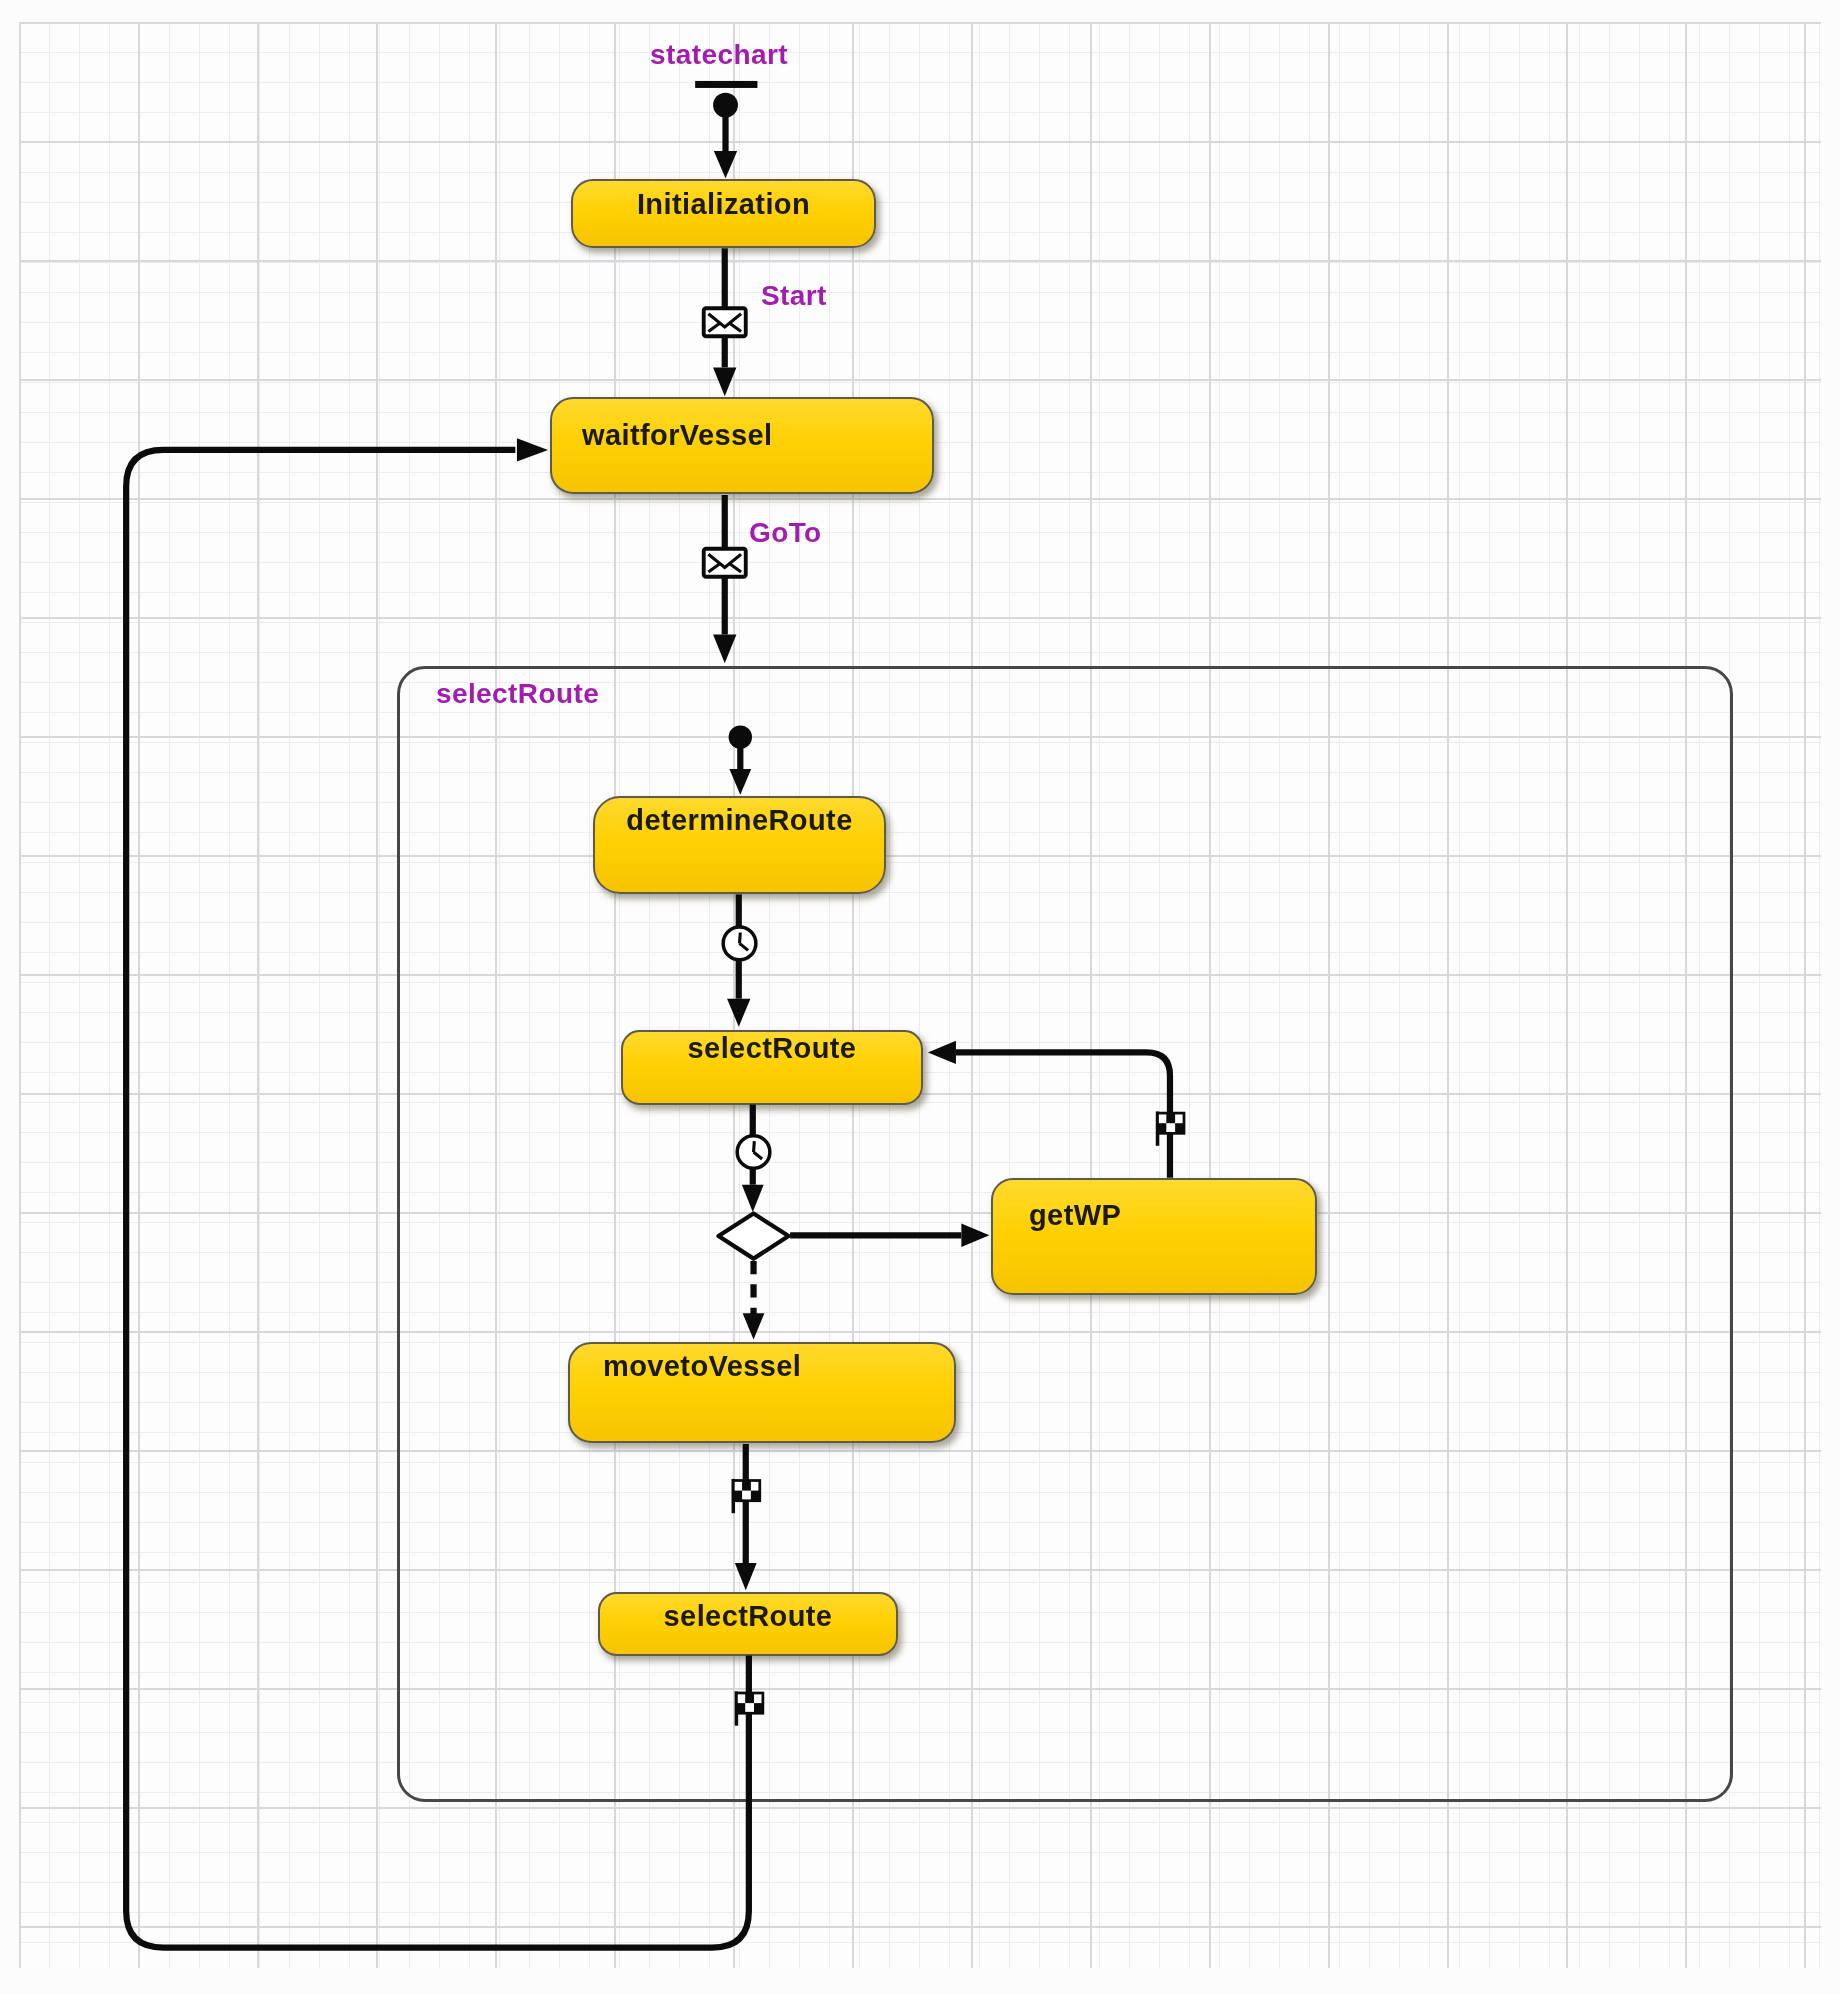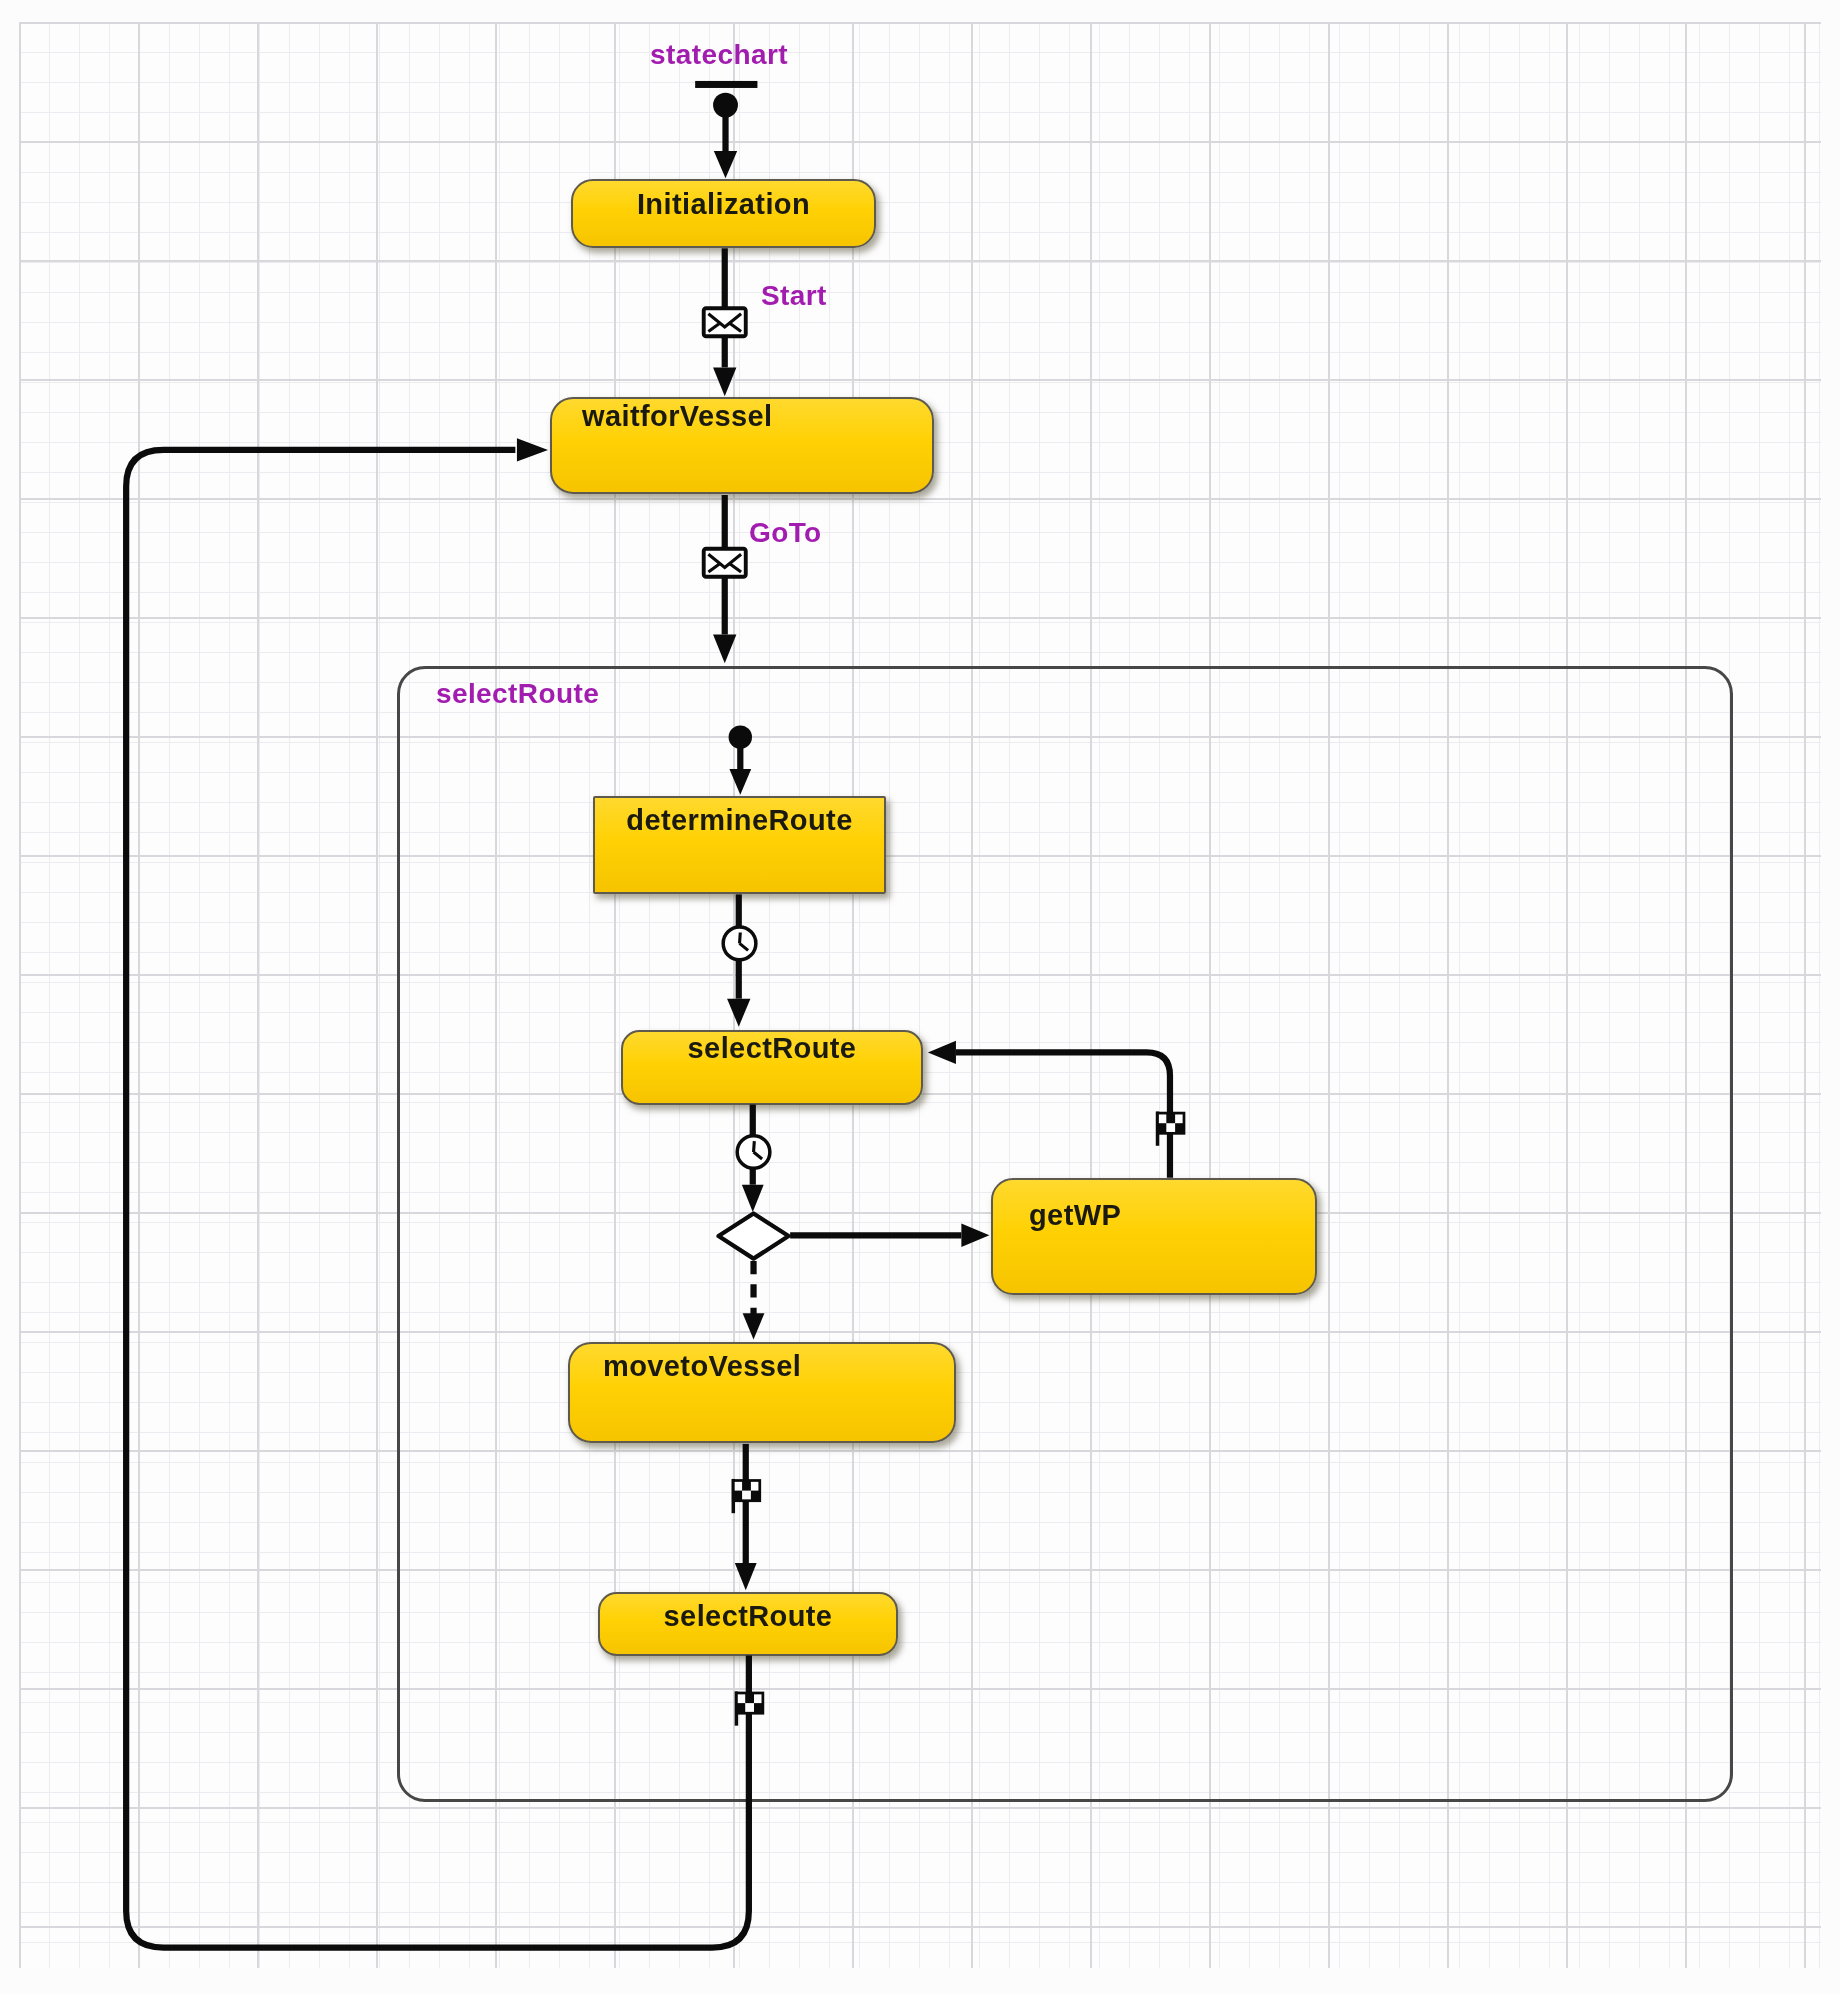--- a/index.html
+++ b/index.html
@@ -55,25 +55,25 @@
   <div class="diagram-label title-label">statechart</div>
 
   <div class="nav-container">
     <div class="diagram-label">selectRoute</div>
   </div>
 
   <div class="state" style="left:571px;top:179px;width:305px;height:69px;border-radius:22px;text-align:center;padding-top:7px;">
     <span class="st-label">Initialization</span>
   </div>
 
-  <div class="state" style="left:550px;top:397px;width:384px;height:97px;border-radius:23px;padding:1px 0 0 30px;">
+  <div class="state" style="left:550px;top:397px;width:384px;height:97px;border-radius:23px;padding:20px 0 0 30px;">
     <span class="st-label">waitforVessel</span>
   </div>
 
-  <div class="state" style="left:593px;top:796px;width:293px;height:98px;border-radius:2px;text-align:center;padding-top:6.2px;">
+  <div class="state" style="left:593px;top:796px;width:293px;height:98px;border-radius:27px;text-align:center;padding-top:6.2px;">
     <span class="st-label">determineRoute</span>
   </div>
 
   <div class="state" style="left:621px;top:1030px;width:302px;height:75px;border-radius:18.7px;text-align:center;">
     <span class="st-label">selectRoute</span>
   </div>
 
   <div class="state" style="left:991px;top:1178px;width:326px;height:117px;border-radius:22px;padding:19px 0 0 36px;">
     <span class="st-label">getWP</span>
   </div>

